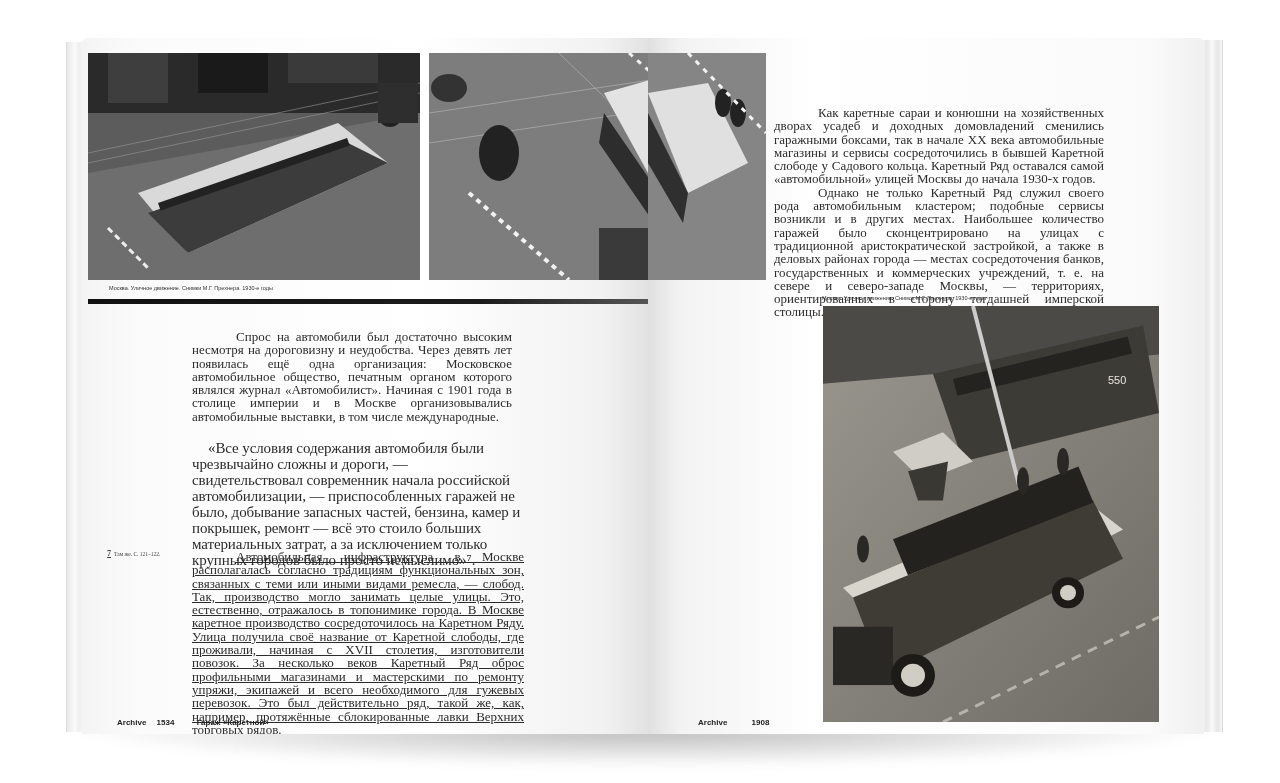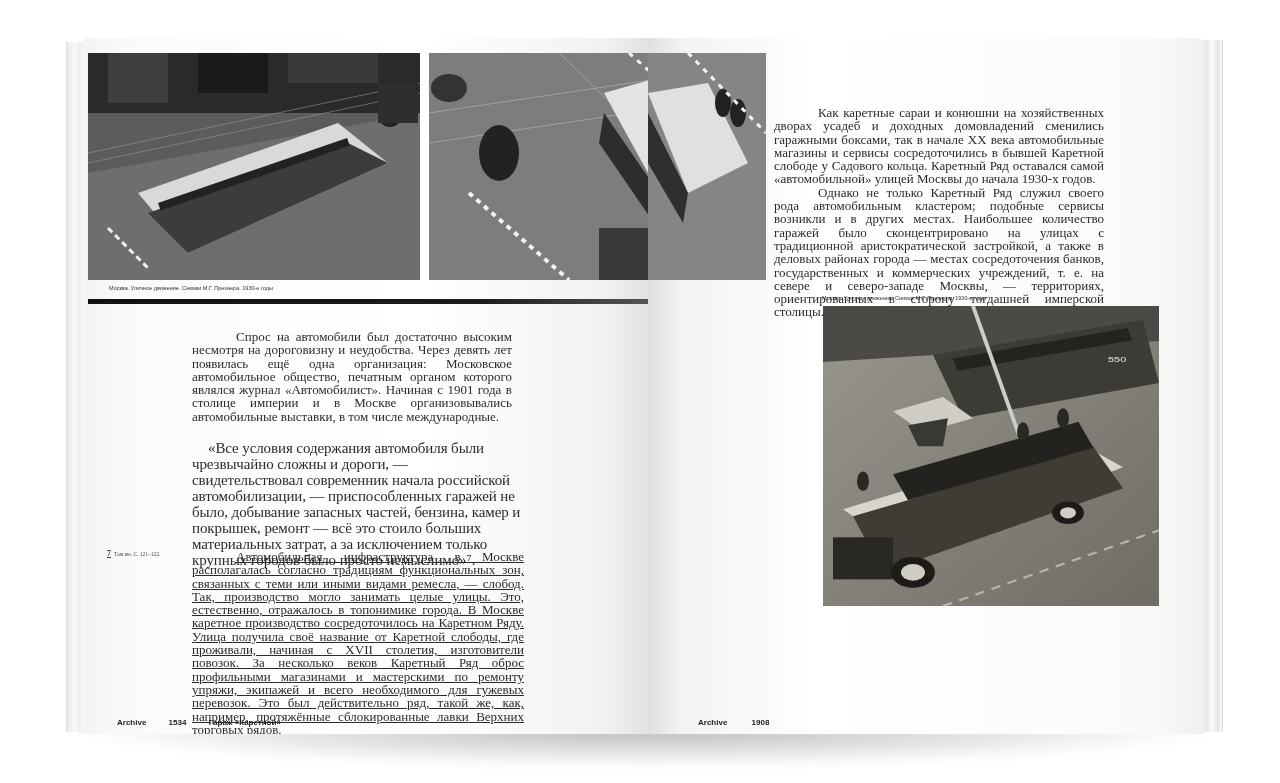--- a/index.html
+++ b/index.html
@@ -129,21 +129,21 @@
   <div class="footnote" style="left:25px; top:511px;">
     <span class="num">7</span><span>Там же. С. 121–122.</span>
   </div>
 
   <div class="body-text" style="left:110px; top:512px; width:332px;text-decoration:underline;">
     <p>Автомобильная инфраструктура в Москве располагалась согласно традициям функциональных зон, связанных с теми или иными видами ремесла, — слобод. Так, производство могло занимать целые улицы. Это, естественно, отражалось в топонимике города. В Москве каретное производство сосредоточилось на Каретном Ряду. Улица получила своё название от Каретной слободы, где проживали, начиная с XVII столетия, изготовители повозок. За несколько веков Каретный Ряд оброс профильными магазинами и мастерскими по ремонту упряжи, экипажей и всего необходимого для гужевых перевозок. Это был действительно ряд, такой же, как, например, протяжённые сблокированные лавки Верхних торговых рядов.</p>
   </div>
 
   <div class="footer" style="left:35px; top:680px;">
     <span>Archive</span>
-    <span style="margin-left:20px;">1534</span>
+    <span style="margin-left:8px;">1534</span>
     <span style="margin-left:20px;">Гараж «Каретной»</span>
   </div>
 </div>
 
 <div class="page right">
 
   <div class="photo" style="left:0px; top:15px; width:118px; height:227px; background:#8a8a8a;">
     <svg viewBox="0 0 118 227" preserveAspectRatio="none">
       <rect width="118" height="227" fill="#858585"></rect>
       <polygon points="0,40 60,30 100,110 40,140" fill="#e0e0e0"></polygon>
@@ -154,21 +154,21 @@
     </svg>
   </div>
 
   <div class="body-text" style="left:126px; top:68px; width:330px;">
     <p>Как каретные сараи и конюшни на хозяйственных дворах усадеб и доходных домовладений сменились гаражными боксами, так в начале XX века автомобильные магазины и сервисы сосредоточились в бывшей Каретной слободе у Садового кольца. Каретный Ряд оставался самой «автомобильной» улицей Москвы до начала 1930-х годов.</p>
     <p>Однако не только Каретный Ряд служил своего рода автомобильным кластером; подобные сервисы возникли и в других местах. Наибольшее количество гаражей было сконцентрировано на улицах с традиционной аристократической застройкой, а также в деловых районах города — местах сосредоточения банков, государственных и коммерческих учреждений, т. е. на севере и северо-западе Москвы, — территориях, ориентированных в сторону тогдашней имперской столицы.</p>
   </div>
 
   <div class="caption" style="left:174px; top:257px;">Москва. Уличное движение. Снимок М.Г. Прехнера. 1930-е годы</div>
 
-  <div class="photo" style="left:175px; top:268px; width:336px; height:300px;">
+  <div class="photo" style="left:175px; top:268px; width:336px; height:416px;">
     <svg viewBox="0 0 336 428" preserveAspectRatio="none">
       <defs>
         <linearGradient id="sepia" x1="0" y1="0" x2="1" y2="1">
           <stop offset="0" stop-color="#9a978f"></stop>
           <stop offset="1" stop-color="#6f6c65"></stop>
         </linearGradient>
       </defs>
       <rect width="336" height="428" fill="url(#sepia)"></rect>
       <polygon points="0,0 336,0 336,50 0,80" fill="#4b4a46"></polygon>
       <polygon points="110,70 320,20 336,110 140,160" fill="#3d3b36"></polygon>

